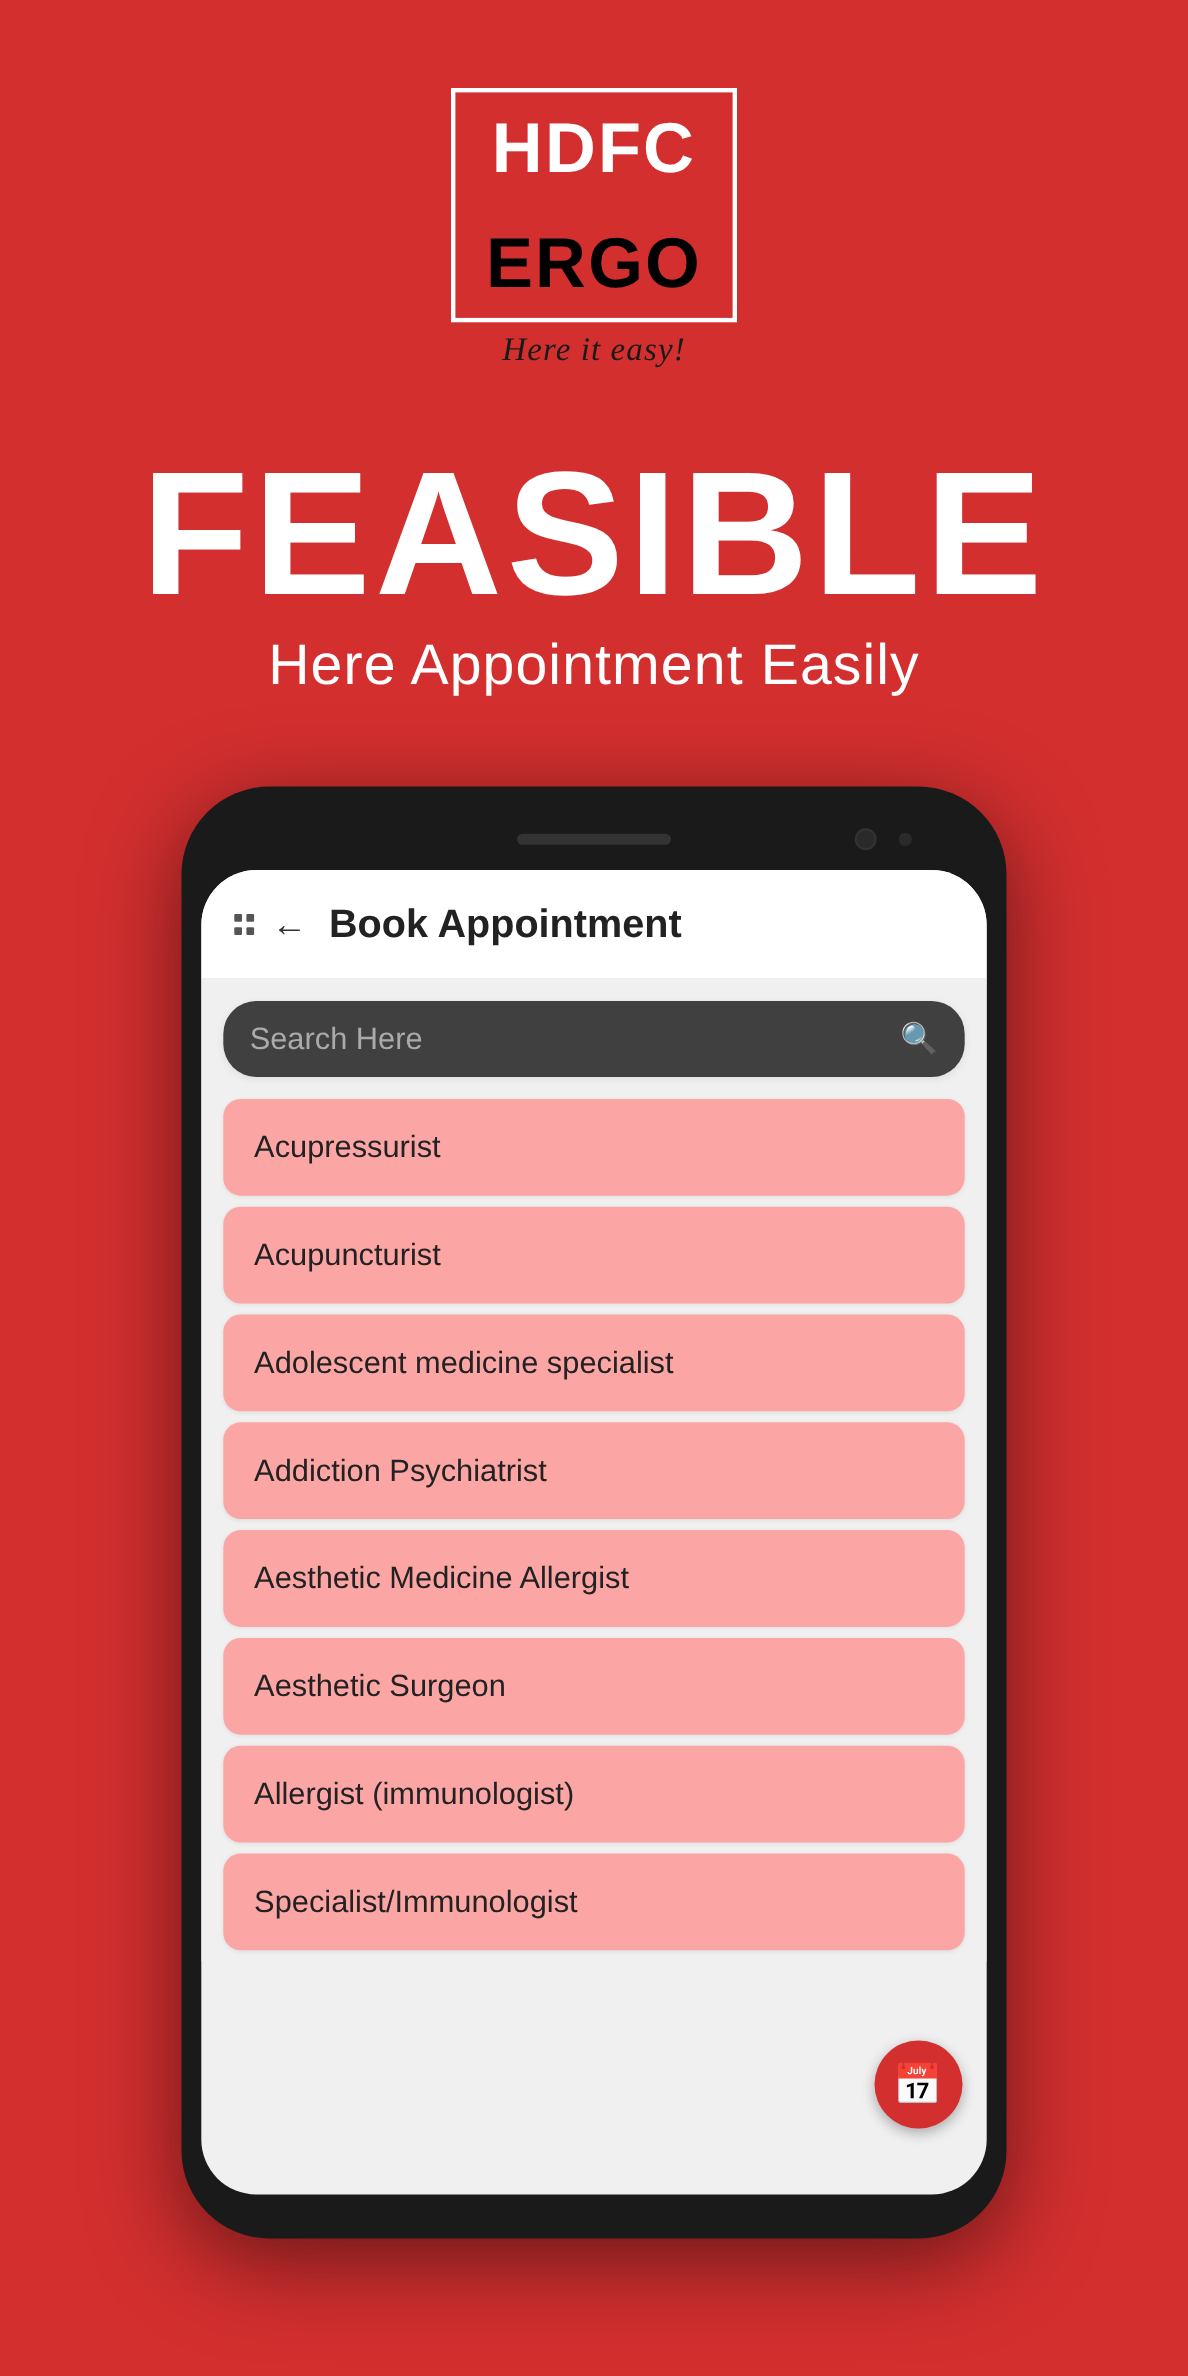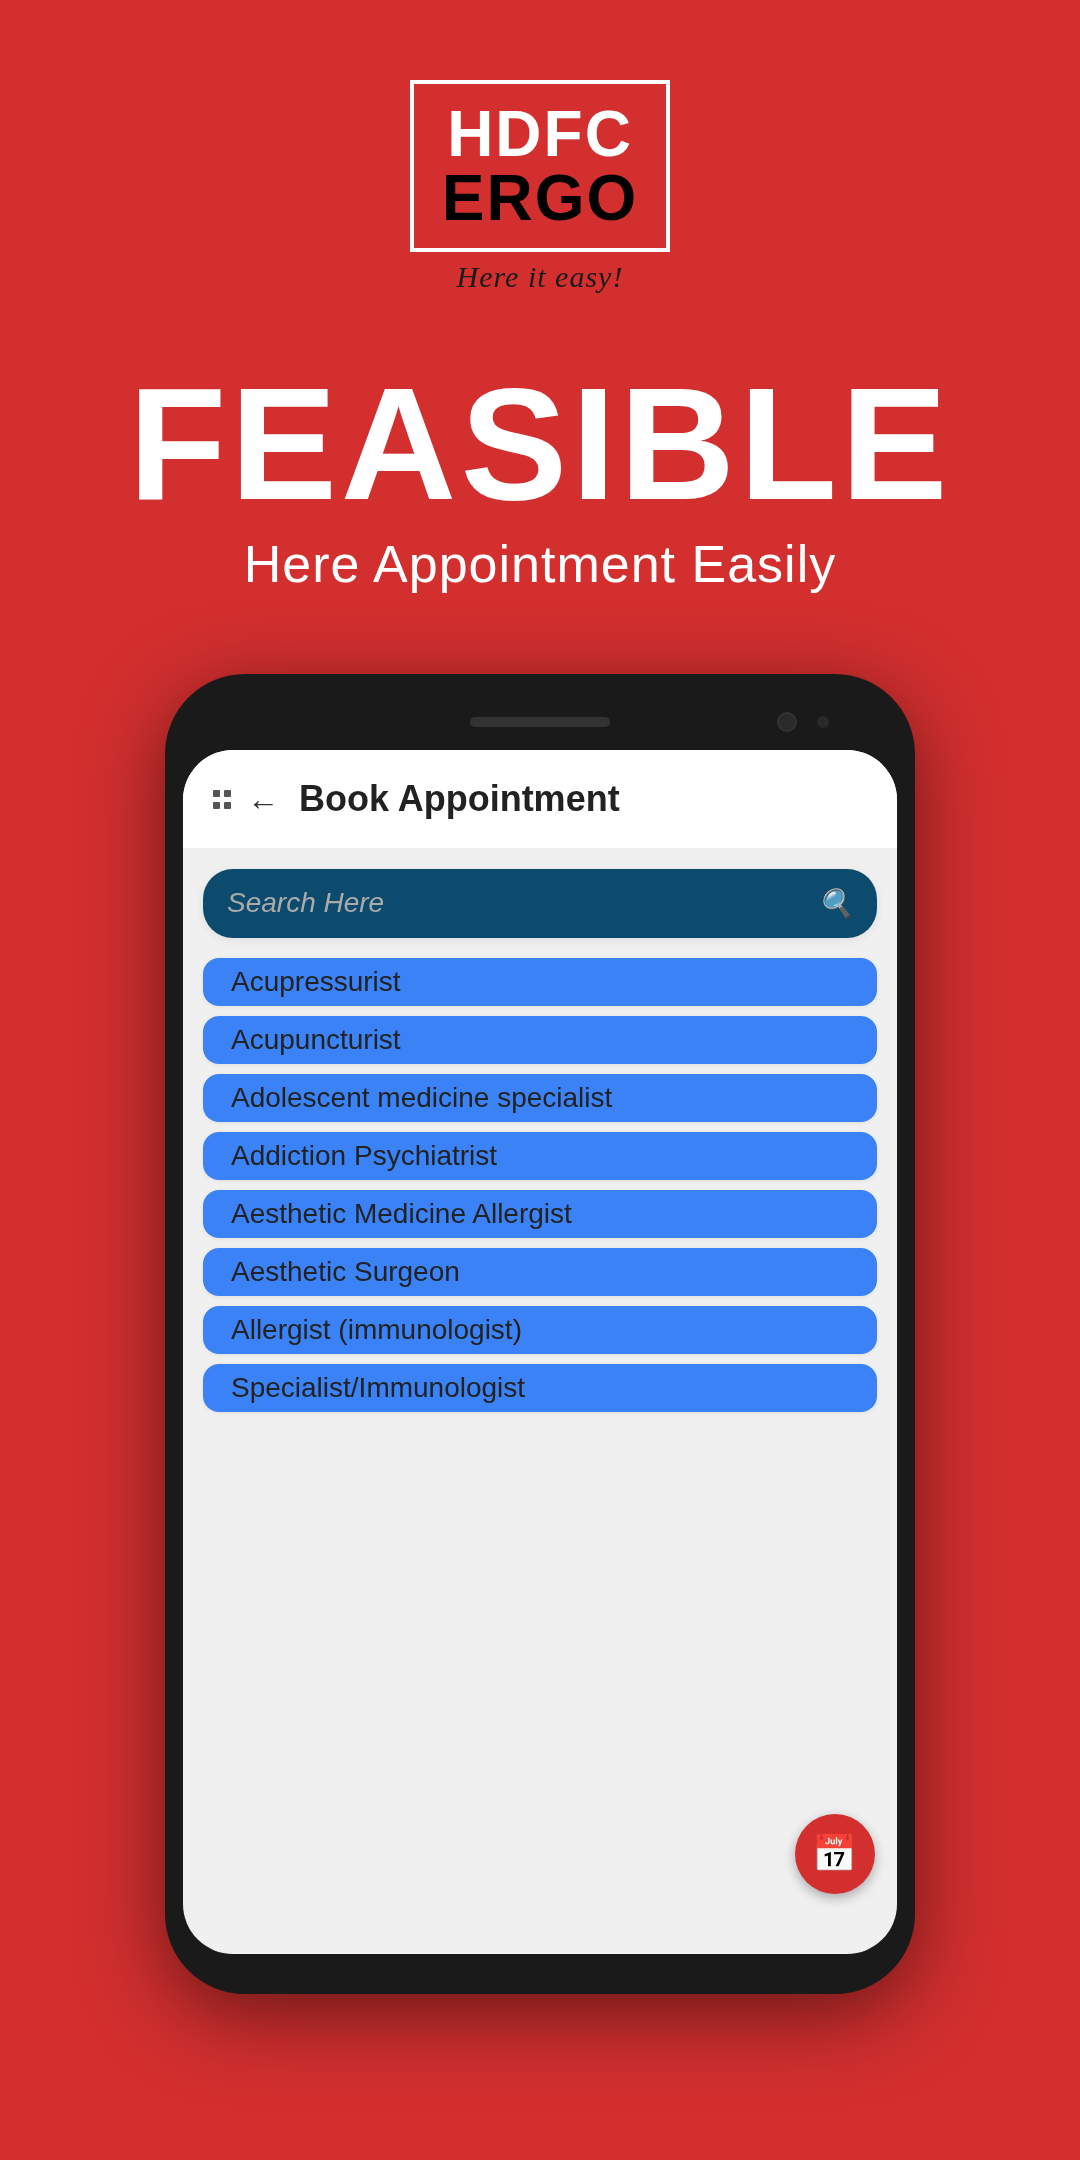--- a/index.html
+++ b/index.html
@@ -23,20 +23,21 @@
       align-items: center;
     }
 
     .logo-box {
       border: 4px solid white;
       padding: 18px 28px;
       background-color: #D32F2F;
       display: flex;
       flex-direction: column;
       align-items: center;
+      gap: 41px;
     }
 
     .logo-hdfc {
       color: white;
       font-size: 64px;
       font-weight: 900;
       line-height: 1;
       letter-spacing: 2px;
     }
 
@@ -183,27 +184,26 @@
       color: #222;
     }
 
     
     .search-container {
       padding: 20px 20px 10px 20px;
       background: #f0f0f0;
     }
 
     .search-box {
-      background: #0c4a6e;
+      background: #404040;
       border-radius: 30px;
       display: flex;
-      align-items: flex-start;
+      align-items: center;
       padding: 18px 24px;
       box-shadow: 0 2px 8px rgba(0,0,0,0.08);
-      font-style: italic;
     }
 
     .search-placeholder {
       flex: 1;
       font-size: 28px;
       color: #aaa;
     }
 
     .search-icon-wrap {
       color: #999;
@@ -214,23 +214,23 @@
     .list-container {
       padding: 10px 20px;
       background: #f0f0f0;
       display: flex;
       flex-direction: column;
       gap: 10px;
       overflow: hidden;
     }
 
     .list-item {
-      background: #3b82f6;
+      background: #fca5a5;
       border-radius: 16px;
-      padding: 8px 28px;
+      padding: 28px 28px;
       box-shadow: 0 1px 4px rgba(0,0,0,0.07);
     }
 
     .list-item-text {
       font-size: 28px;
       color: #222;
     }
 
     
     .fab-button {

